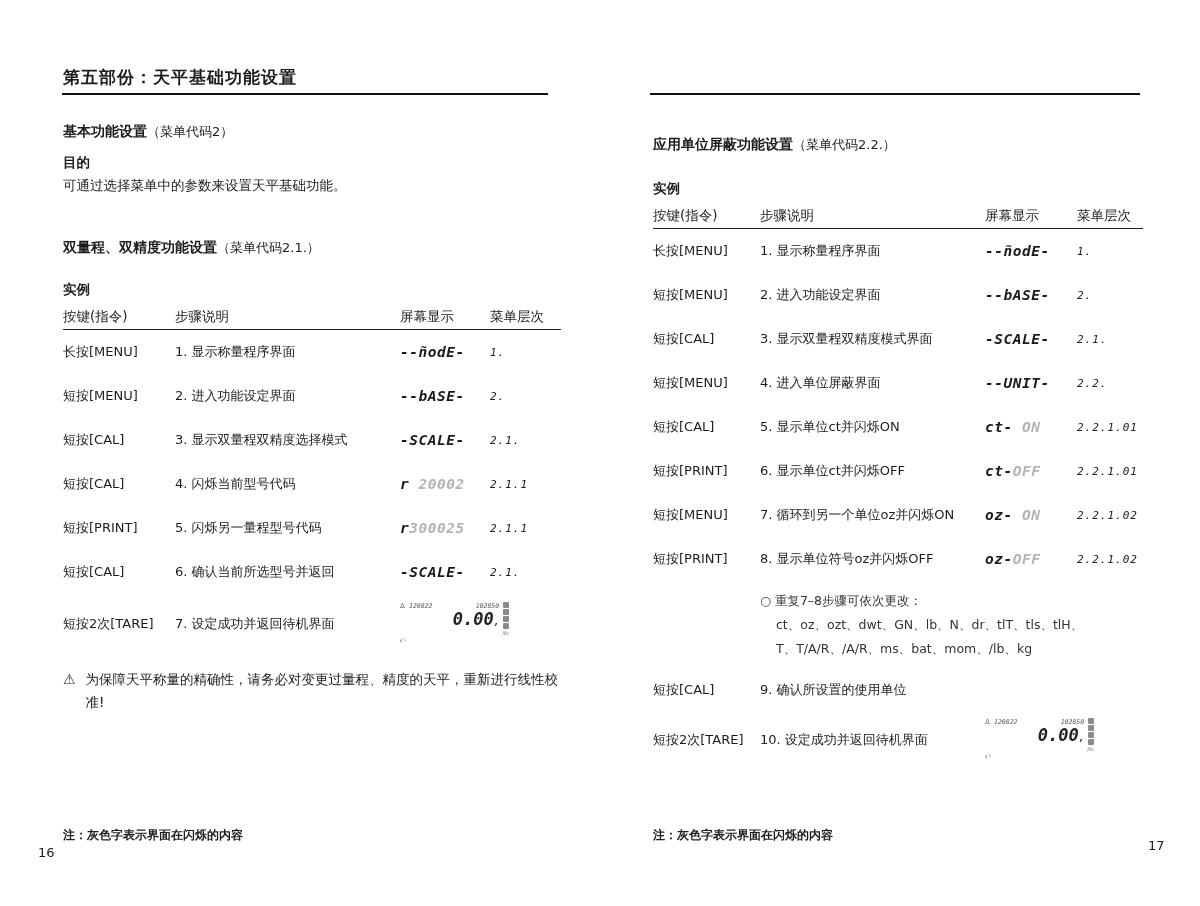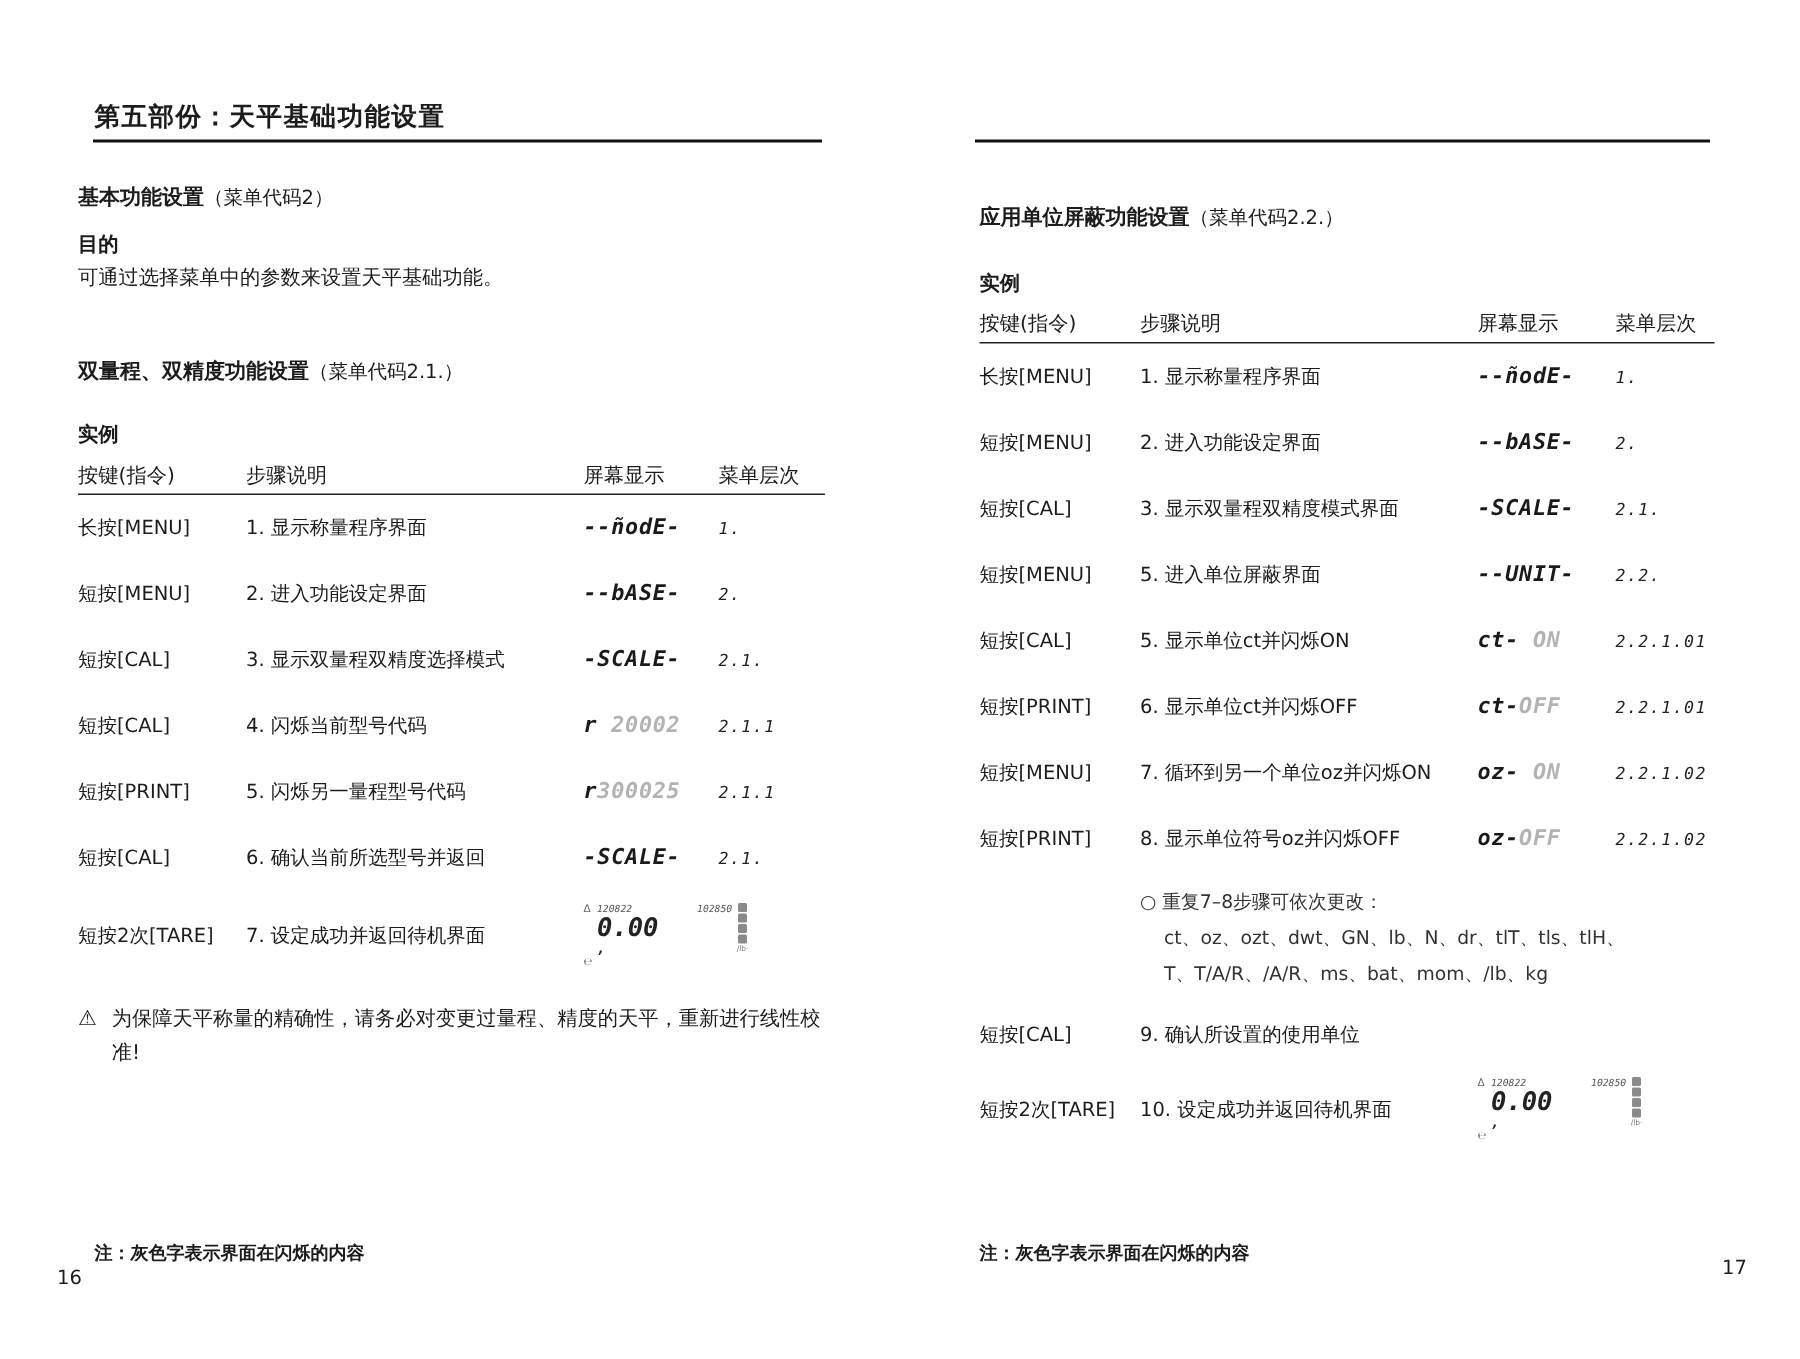--- a/index.html
+++ b/index.html
@@ -32,21 +32,21 @@
   
   .lcd{display:flex;width:110px;height:48px;gap:3px;}
   .lcd-left{display:flex;flex-direction:column;justify-content:space-between;
             padding:3px 0;font-size:7px;color:#666;line-height:1;}
   .lcd-main{flex:1;display:flex;flex-direction:column;}
   .lcd-top{display:flex;justify-content:space-between;
            font-family:"DejaVu Sans Mono","Liberation Mono",monospace;
            font-style:italic;font-size:6.5px;color:#555;padding-top:2px;}
   .lcd-val{display:flex;justify-content:flex-end;align-items:baseline;
            font-family:"DejaVu Sans Mono","Liberation Mono",monospace;
-           font-style:italic;font-weight:bold;font-size:17px;color:#222;line-height:1.1;flex-direction:column;}
+           font-style:italic;font-weight:bold;font-size:17px;color:#222;line-height:1.1;}
   .lcd-val .comma{font-size:9px;}
   .lcd-strip{display:flex;flex-direction:column;align-items:center;gap:1px;padding-top:2px;}
   .lcd-strip i{display:block;width:6px;height:6px;background:#8a8a8a;border-radius:1px;}
   .lcd-strip b{font-size:5px;color:#777;font-weight:normal;}
   
   .warn{display:flex;gap:10px;font-size:13.5px;line-height:1.7;}
   .warn-ic{font-size:14px;line-height:1.6;}
   
   .note{font-size:12px;font-weight:bold;}
   .pagenum{font-size:13px;}
@@ -55,21 +55,21 @@
 </style>
 </head>
 <body>
 
 <div class="page">
 
   <div class="abs doc-title" style="left:63px;top:66px;">第五部份：天平基础功能设置</div>
   <div class="abs rule" style="left:62px;top:93px;width:486px;"></div>
   <div class="abs rule" style="left:650px;top:93px;width:490px;"></div>
 
-  <div class="abs" style="left:52px;top:121px;width:498px;">
+  <div class="abs" style="left:63px;top:121px;width:498px;">
 
     <div>
       <span class="h-bold">基本功能设置</span><span class="h-code">（菜单代码2）</span>
     </div>
 
     <div class="sub-bold" style="margin-top:13px;">目的</div>
     <div class="body-txt" style="margin-top:3px;">可通过选择菜单中的参数来设置天平基础功能。</div>
 
     <div style="margin-top:42px;">
       <span class="h-bold">双量程、双精度功能设置</span><span class="h-code">（菜单代码2.1.）</span>
@@ -193,21 +193,21 @@
         <span class="lvl">2.</span>
       </div>
       <div class="trow r-grid">
         <span class="cell-key">短按[CAL]</span>
         <span class="cell-step">3.  显示双量程双精度模式界面</span>
         <span class="seg"><span>-SCALE-</span><span class="flash"></span></span>
         <span class="lvl">2.1.</span>
       </div>
       <div class="trow r-grid">
         <span class="cell-key">短按[MENU]</span>
-        <span class="cell-step">5.  进入单位屏蔽界面</span>
+        <span class="cell-step">4.  进入单位屏蔽界面</span>
         <span class="seg"><span>--UNIT-</span><span class="flash"></span></span>
         <span class="lvl">2.2.</span>
       </div>
       <div class="trow r-grid">
         <span class="cell-key">短按[CAL]</span>
         <span class="cell-step">5.  显示单位ct并闪烁ON</span>
         <span class="seg"><span>ct- </span><span class="flash">ON</span></span>
         <span class="lvl">2.2.1.01</span>
       </div>
       <div class="trow r-grid">

